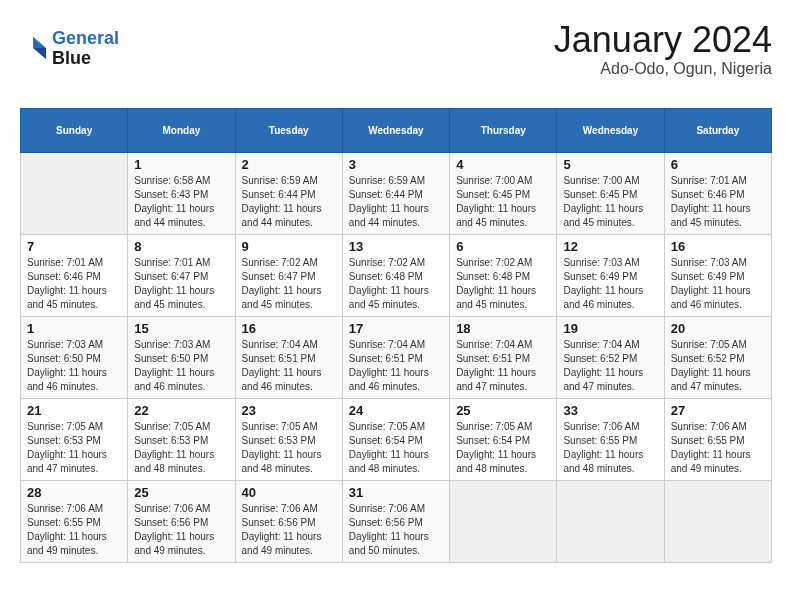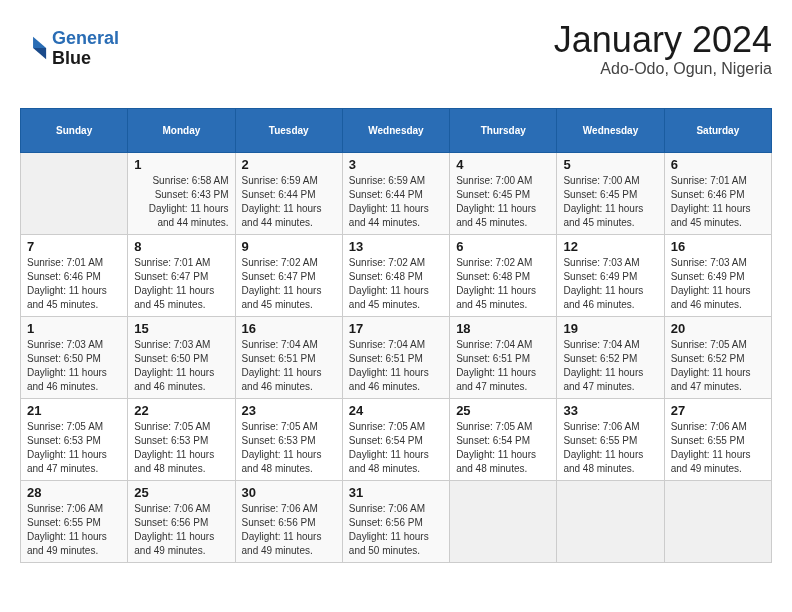--- a/index.html
+++ b/index.html
@@ -119,21 +119,21 @@
         <th>Thursday</th>
         <th>Wednesday</th>
         <th>Saturday</th>
       </tr>
   </thead>
   <tbody id="calendar-body">
   <tr>
         <td class="empty-cell"></td>
         <td>
           <span class="day-number">1</span>
-          <div class="day-info" style="white-space: pre-line; text-align: right;">Sunrise: 6:58 AM
+          <div class="day-info" style="white-space: pre-line;">Sunrise: 6:58 AM
 Sunset: 6:43 PM
 Daylight: 11 hours
 and 44 minutes.</div>
         </td>
         <td>
           <span class="day-number">2</span>
           <div class="day-info" style="white-space: pre-line;">Sunrise: 6:59 AM
 Sunset: 6:44 PM
 Daylight: 11 hours
 and 44 minutes.</div>
@@ -329,21 +329,21 @@
 and 49 minutes.</div>
         </td>
         <td>
           <span class="day-number">25</span>
           <div class="day-info" style="white-space: pre-line;">Sunrise: 7:06 AM
 Sunset: 6:56 PM
 Daylight: 11 hours
 and 49 minutes.</div>
         </td>
         <td>
-          <span class="day-number">30</span>
+          <span class="day-number">40</span>
           <div class="day-info" style="white-space: pre-line;">Sunrise: 7:06 AM
 Sunset: 6:56 PM
 Daylight: 11 hours
 and 49 minutes.</div>
         </td>
         <td>
           <span class="day-number">31</span>
           <div class="day-info" style="white-space: pre-line;">Sunrise: 7:06 AM
 Sunset: 6:56 PM
 Daylight: 11 hours

